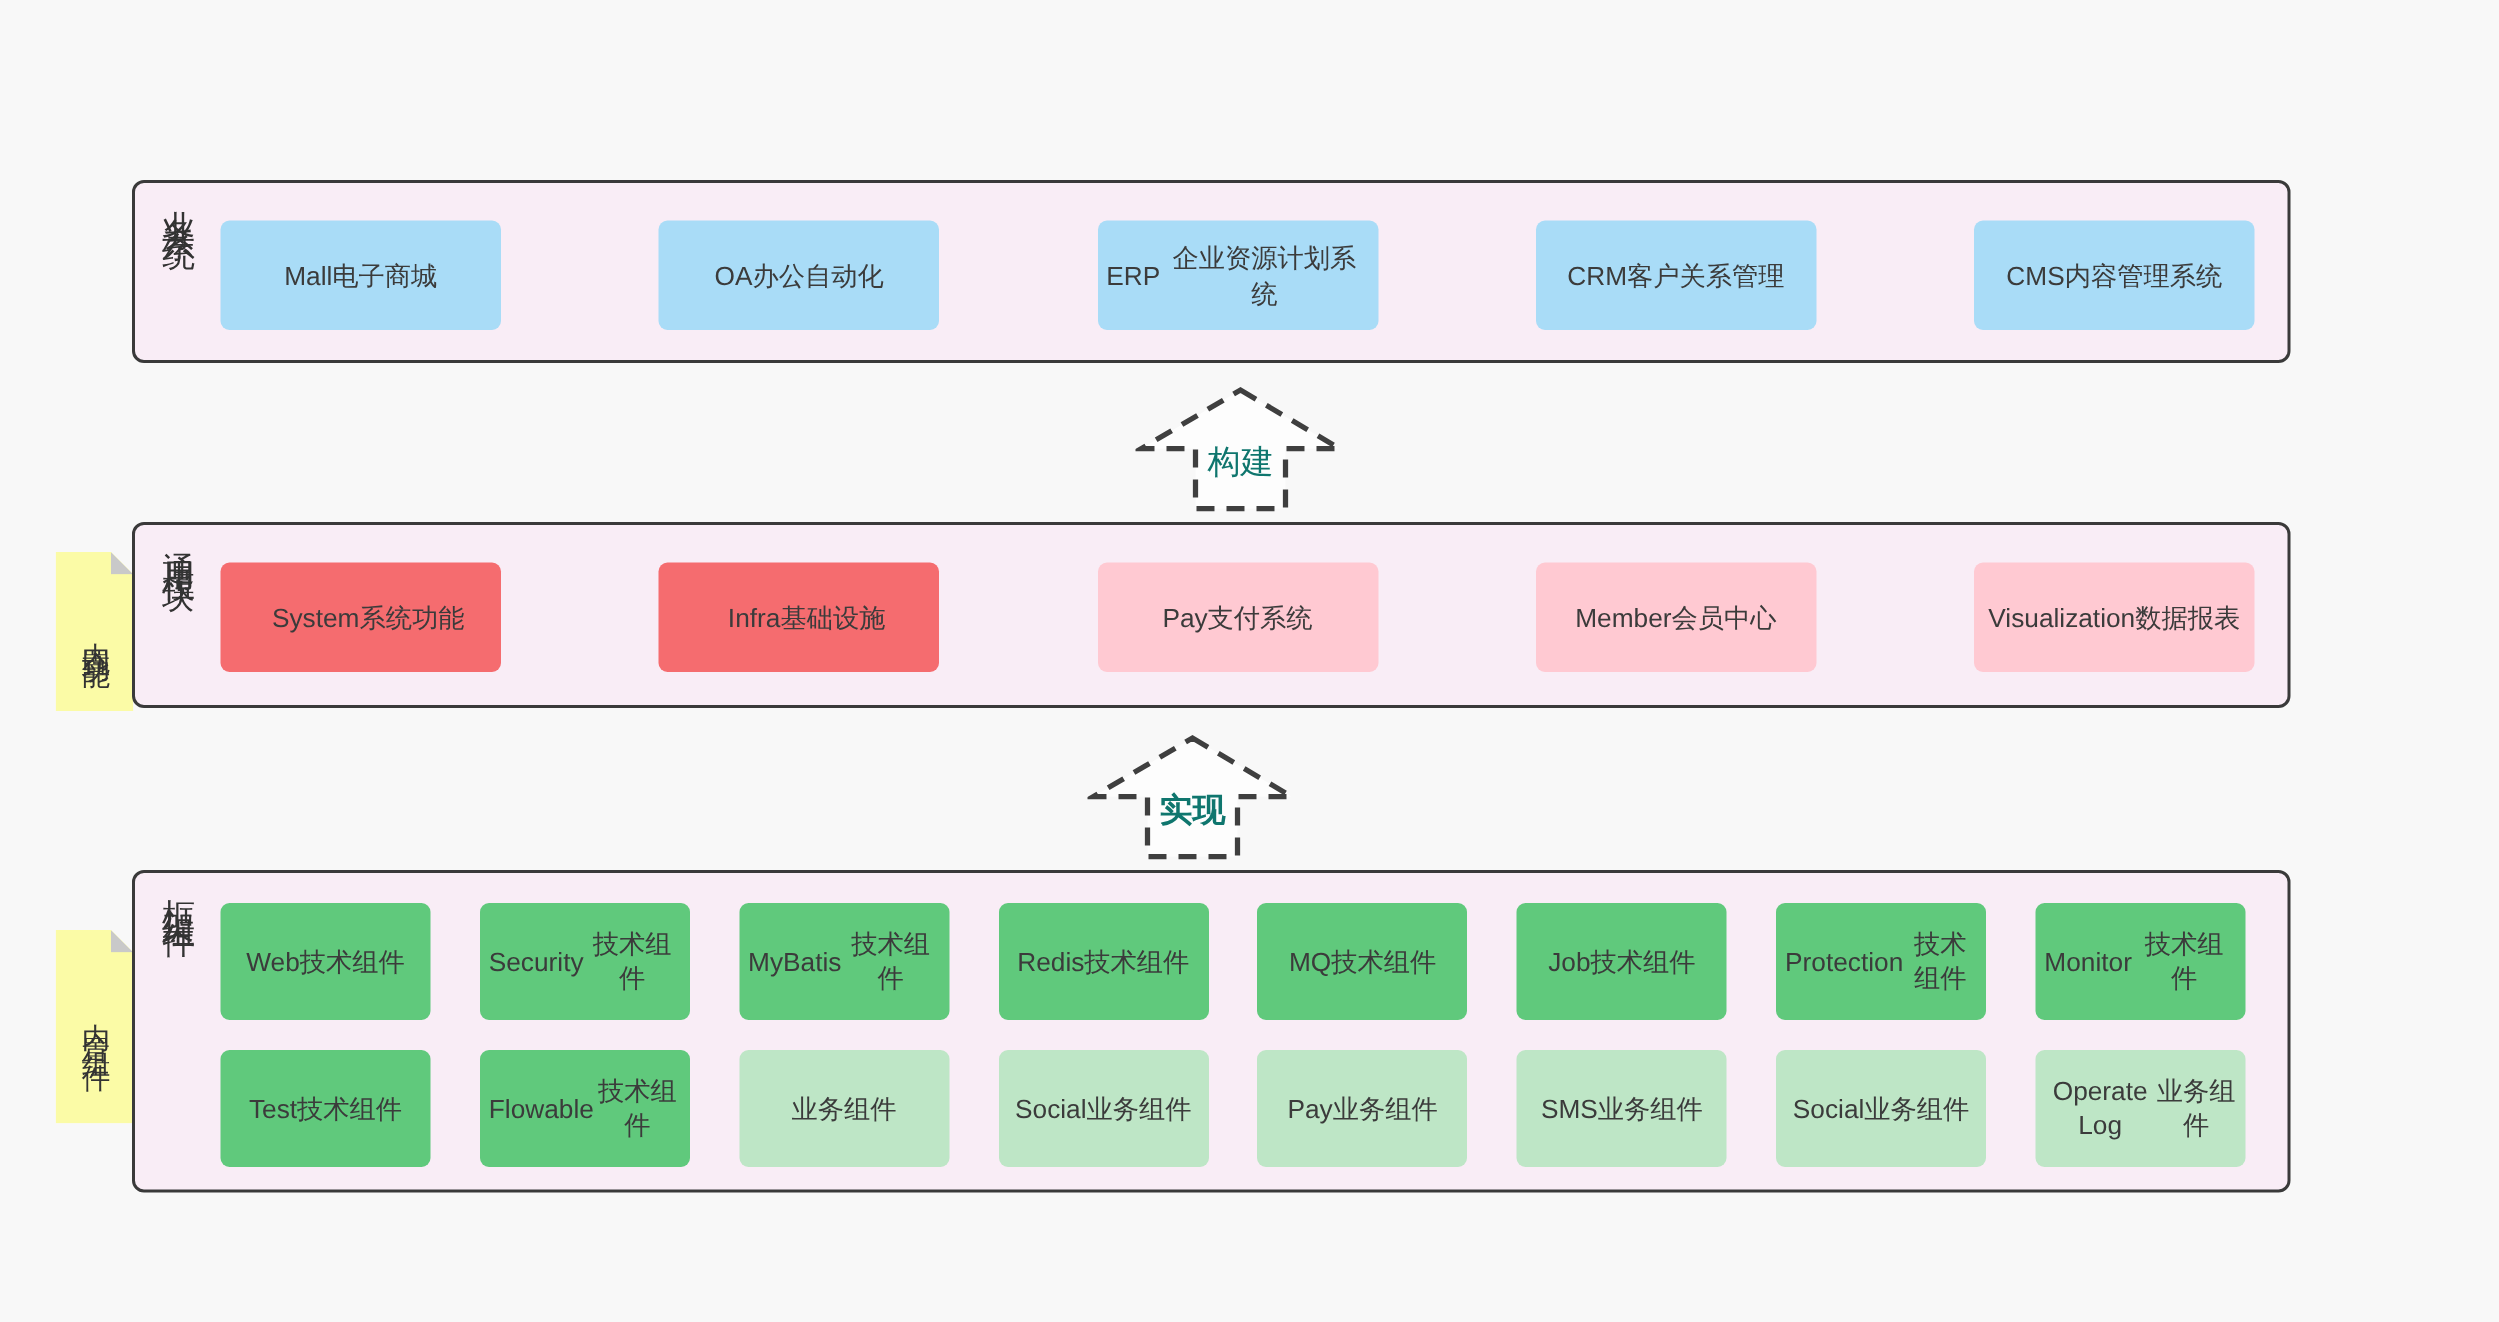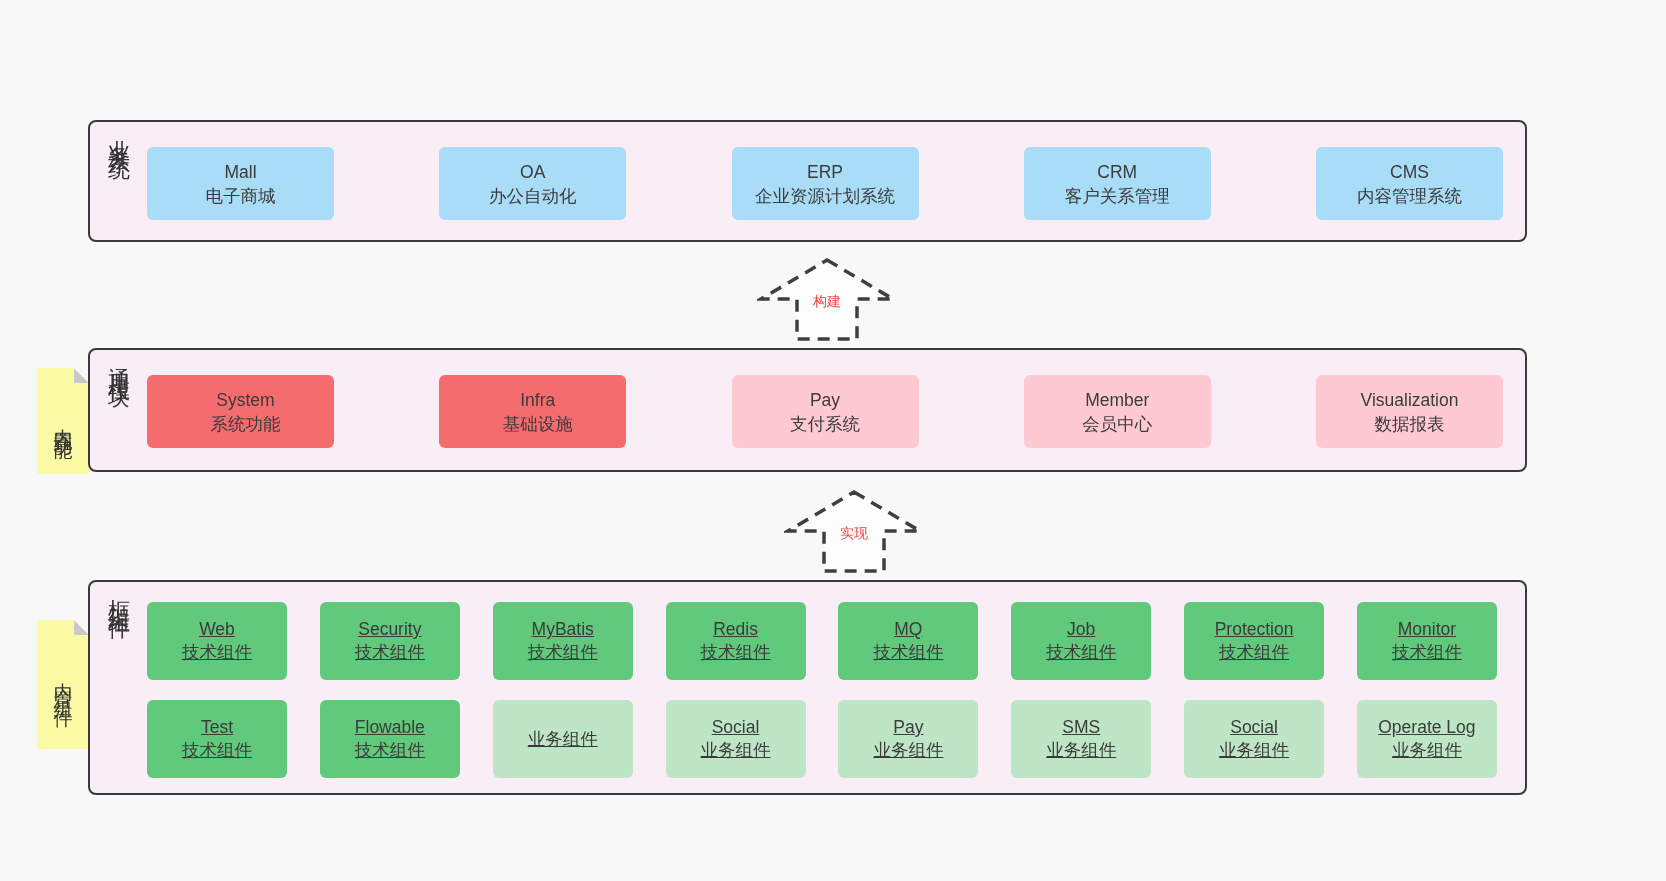--- a/index.html
+++ b/index.html
@@ -15,26 +15,26 @@
     position:absolute; left:14px; top:0; bottom:0;
     display:flex; align-items:center;
     writing-mode:vertical-rl; text-orientation:upright;
     font-size:22px; letter-spacing:6px; color:#333; white-space:nowrap;
   }
   .boxrow {
     position:absolute; left:57px; right:22px;
     display:flex; justify-content:space-between;
   }
   .band-1 .boxrow, .band-2 .boxrow { top:25px; height:73px; }
-  .band-3 .boxrow { left:57px; right:28px; height:78px;text-decoration:underline; }
+  .band-3 .boxrow { left:57px; right:28px; height:78px; }
   .band-3 .row-1 { top:20px; }
   .band-3 .row-2 { top:118px; }
 
   .box {
-    border-radius:6px; display:flex; flex-direction:column;
+    border-radius:6px; display:flex; flex-direction:row;
     align-items:center; justify-content:center;
     text-align:center; line-height:24px; font-size:17.5px;
     box-sizing:border-box; padding:2px 6px;
   }
   .band-1 .box, .band-2 .box { width:187px; }
   .band-3 .box { width:140px; line-height:23px; }
   .box.blue { background:#a9dcf7; }
   .box.red { background:#f56c6f;padding-left:16px; }
   .box.pink { background:#ffc9d2; }
   .box.green { background:#60c97c; }
@@ -55,24 +55,24 @@
   }
   .sticky-1 { top:368px; height:106px; }
   .sticky-1 .sticky-text { letter-spacing:4px; }
   .sticky-2 { top:620px; height:129px; }
   .sticky-2 .sticky-text { letter-spacing:9px; }
 
   .arrow { position:absolute; width:140px; height:85px; z-index:0; }
   .arrow svg { display:block; }
   .arrow .arrow-label {
     position:absolute; left:50%; top:36px; transform:translateX(-50%);
-    font-size:14px; background:#fdfdfd; padding:0 3px; color:#ef4444; white-space:nowrap;
+    font-size:22px; background:#fdfdfd; padding:0 3px; color:#0f766e; white-space:nowrap;
   }
   .arrow-1 { left:757px; top:257px; }
-  .arrow-2 { left:784px; top:489px; }
+  .arrow-2 { left:725px; top:489px;font-weight:bold; }
 </style>
 </head>
 <body>
 
 <div id="stage">
 
   <div class="band band-1" style="top:120px;height:122px;">
     <div class="band-label">业务系统</div>
     <div class="boxrow">
         <div class="box blue">

